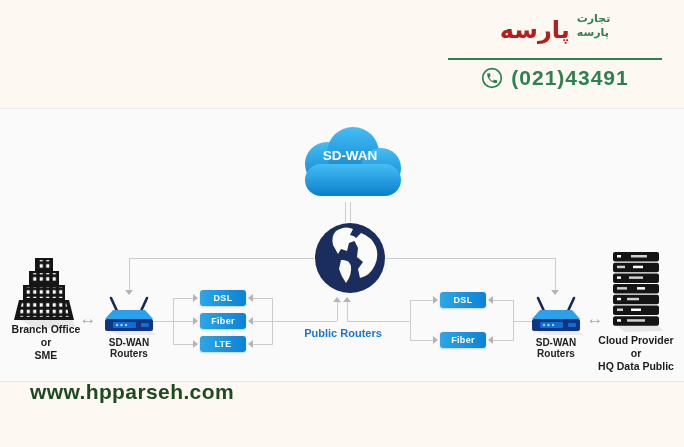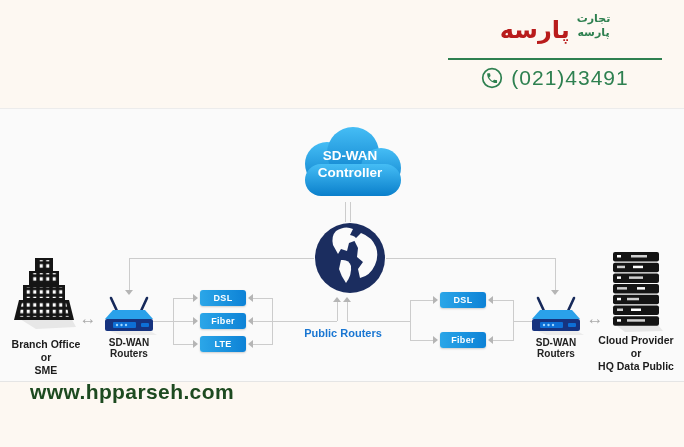--- a/index.html
+++ b/index.html
@@ -6,25 +6,25 @@
   html,body{width:684px;height:447px}
   body{font-family:"Liberation Sans",sans-serif;background:#fdf8f2}
   .canvas{position:relative;width:684px;height:447px;background:#fdf8f2;overflow:hidden}
   .stage{position:absolute;left:0;top:108px;width:684px;height:274px;background:#fafafa;
          border-top:1px solid #ececec;border-bottom:1px solid #e5e5e5}
 
   
   .logo{position:absolute;right:22px;top:6px;width:214px;text-align:center}
   .logo-top{display:flex;direction:rtl;justify-content:center;align-items:flex-start;gap:7px;height:50px}
   .tagline{font-family:"DejaVu Sans",sans-serif;font-size:11px;line-height:14px;color:#2e8050;
-           text-align:center;padding-top:6px;font-weight:bold}
+           text-align:left;padding-top:6px;font-weight:bold}
   .brand{font-family:"DejaVu Sans",sans-serif;font-size:24px;font-weight:bold;color:#b91c1c;line-height:48px}
   .logo-divider{height:2px;background:#2e8050;margin-top:2px}
   .phone-row{display:flex;direction:ltr;align-items:center;justify-content:center;gap:8px;margin-top:6px}
-  .phone-number{font-size:21px;font-weight:normal;color:#2e8050;letter-spacing:1px}
+  .phone-number{font-size:21px;font-weight:bold;color:#2e8050;letter-spacing:1px}
 
   
   .hline,.vline{position:absolute;background:#cccccc}
   .hline{height:1px}.vline{width:1px}
   .arr{position:absolute;width:0;height:0}
   .arr.up{border-left:4px solid transparent;border-right:4px solid transparent;border-bottom:5px solid #b5b5b5}
   .arr.down{border-left:4px solid transparent;border-right:4px solid transparent;border-top:5px solid #b5b5b5}
   .arr.left{border-top:4px solid transparent;border-bottom:4px solid transparent;border-right:5px solid #b5b5b5}
   .arr.right{border-top:4px solid transparent;border-bottom:4px solid transparent;border-left:5px solid #b5b5b5}
   .swap{position:absolute;width:24px;text-align:center;color:#ababab;font-size:17px;font-weight:bold;line-height:17px}
@@ -139,21 +139,20 @@
       <g fill="url(#cg)">
         <circle cx="36" cy="40" r="22"></circle>
         <circle cx="62" cy="29" r="26"></circle>
         <circle cx="90" cy="44" r="20"></circle>
         <rect x="14" y="40" width="96" height="32" rx="16"></rect>
       </g>
     </svg>
   </div>
   <div class="cloud-label">
     <span style="display:block">SD-WAN</span>
-    <span style="display:block">Controller</span>
   </div>
 
   <div class="globe-wrap">
     <svg width="72" height="72" viewBox="0 0 72 72">
       <circle cx="36" cy="36" r="35" fill="#1b2d5f"></circle>
       <g fill="#fbfbfb">
         <path d="M22 9 q9 -6 17 -2 l-3 6 q6 1 7 5 l-8 3 -2 8 -6 -2 -3 5 -5 -9 q-2 -9 3 -14z"></path>
         <path d="M27 38 q8 -1 10 6 q1 9 -5 17 q-5 -7 -7 -14 z"></path>
         <path d="M47 11 q11 4 15 14 q3 9 -1 18 q-5 11 -15 13 l-2 -9 5 -7 -6 -5 1 -9 -4 -8z"></path>
       </g>
@@ -218,21 +217,21 @@
       <rect x="23" y="2" width="18" height="13" fill="#151515"></rect>
       <rect x="25" y="4" width="14" height="9" fill="url(#bw)"></rect>
       <rect x="17" y="15" width="30" height="14" fill="#151515"></rect>
       <rect x="19" y="17" width="26" height="10" fill="url(#bw)"></rect>
       <rect x="11" y="29" width="42" height="15" fill="#151515"></rect>
       <rect x="13" y="31" width="38" height="11" fill="url(#bw)"></rect>
       <polygon points="7,44 57,44 62,64 2,64" fill="#151515"></polygon>
       <polygon points="10,46 54,46 57,61 7,61" fill="url(#bw)"></polygon>
     </svg>
   </div>
-  <div class="node-label site-label" style="left:0px;top:338px">
+  <div class="node-label site-label" style="left:0px;top:323px">
     <span style="display:block">Branch Office</span>
     <span style="display:block">or</span>
     <span style="display:block">SME</span>
   </div>
 
   <div class="server-wrap">
     <svg width="58" height="82" viewBox="0 0 58 82">
       <polygon points="10,76 50,74 56,81 18,82" fill="#e7e7e7"></polygon>
       <rect x="6" y="2" width="46" height="9.5" rx="2" fill="#141414"></rect>
       <rect x="10" y="5" width="4" height="2.5" fill="#fff"></rect>

